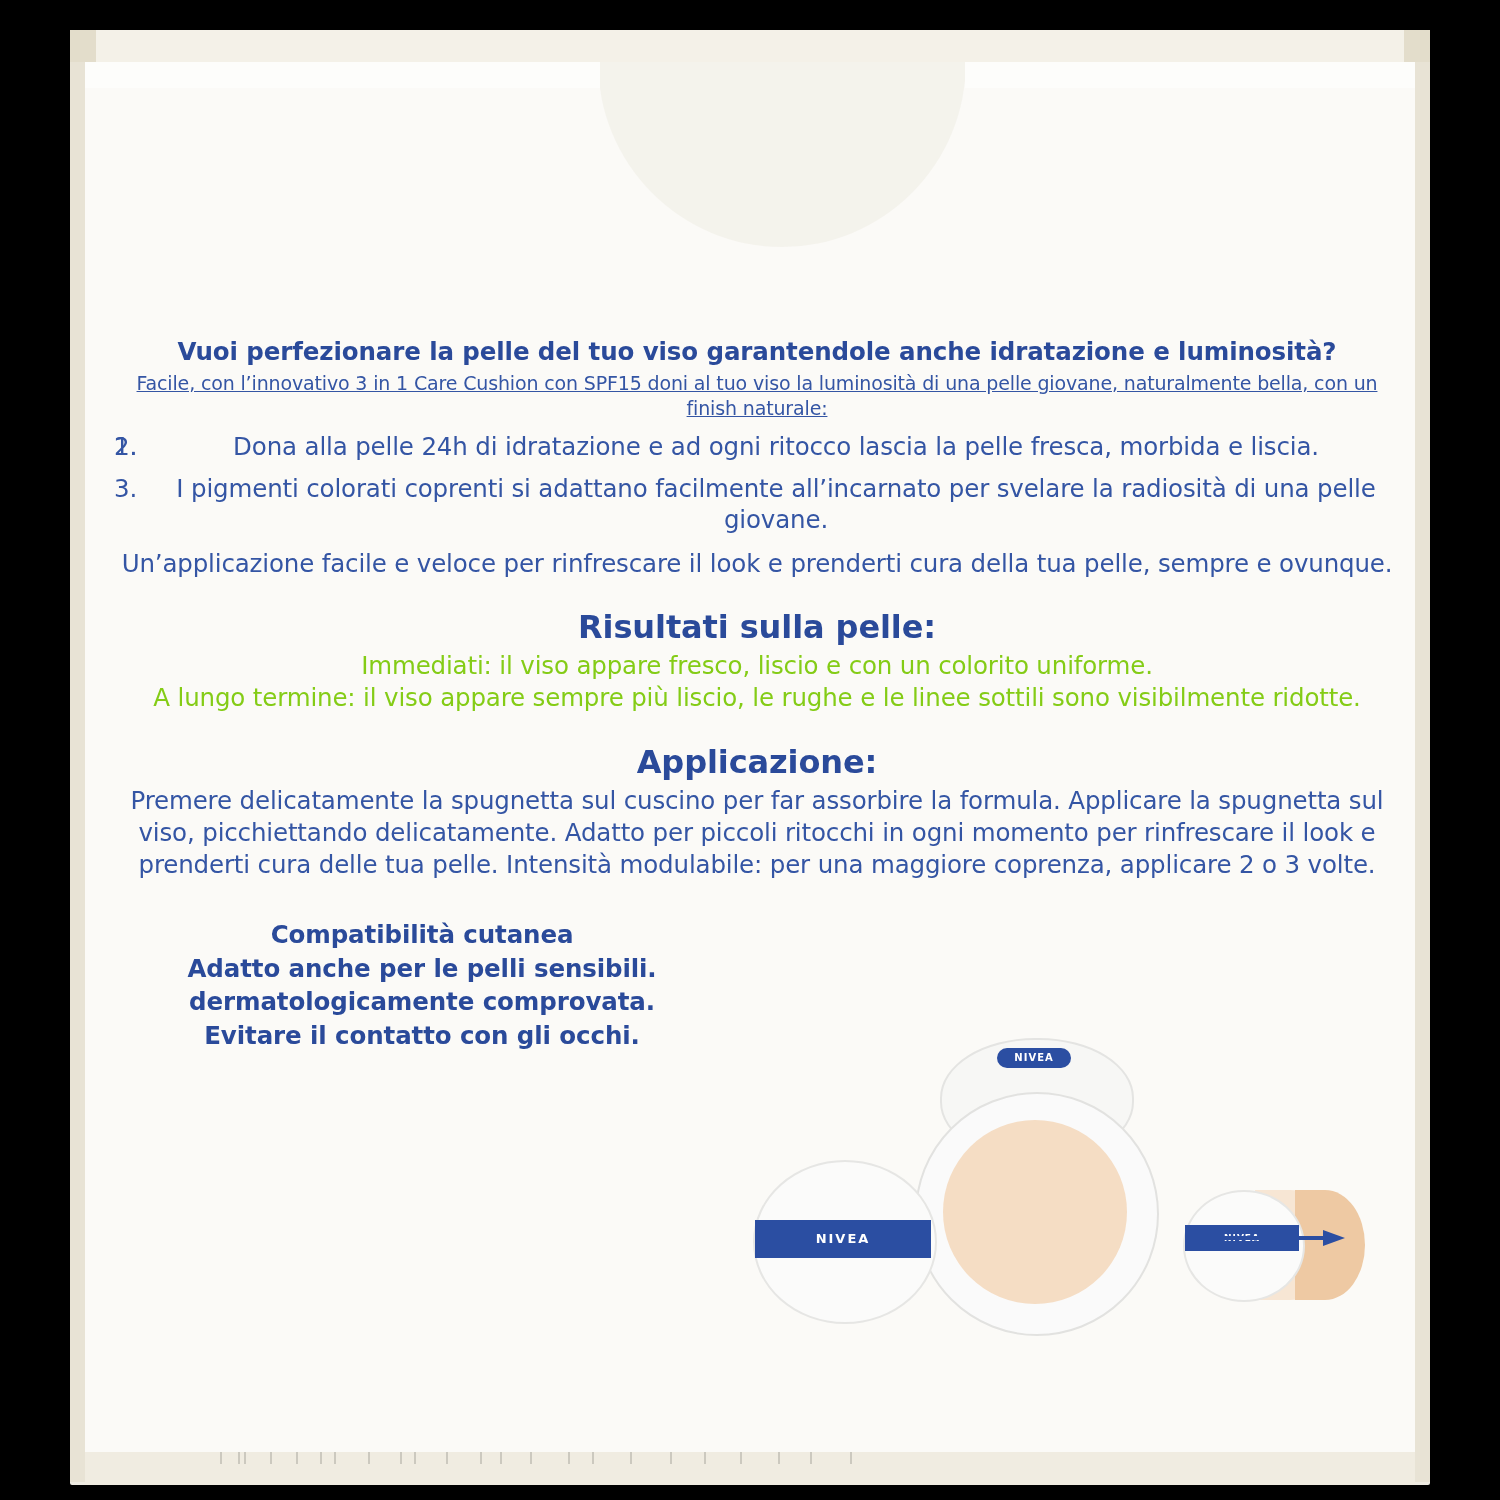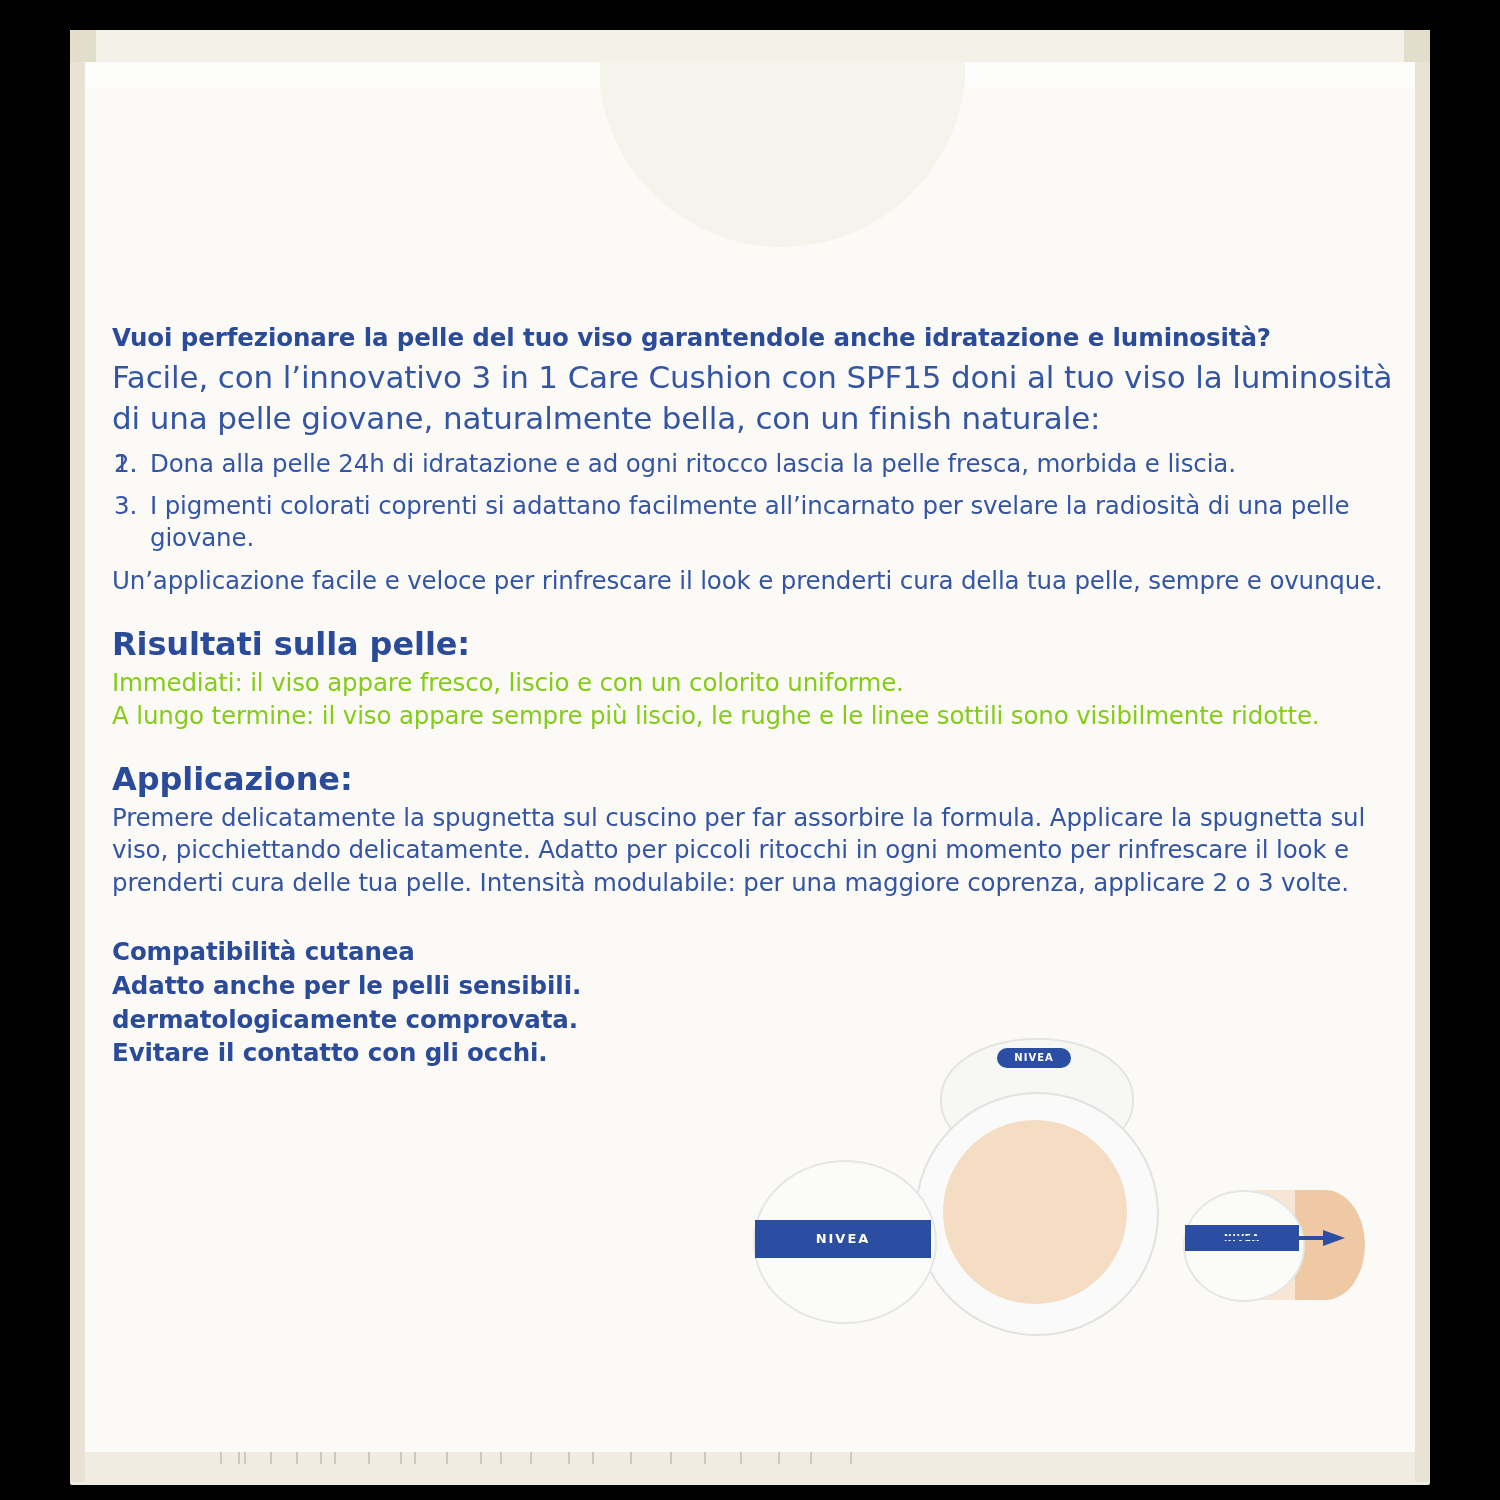--- a/index.html
+++ b/index.html
@@ -108,38 +108,40 @@
     top: 1452px;
     width: 1330px;
     height: 33px;
     background: #f0ece1;
   }
 
   
   .content {
     position: absolute;
     left: 112px;
-    top: 322px;
+    top: 336px;
     width: 1290px;
     color: #2a4a9a;
+    text-align: center;
   }
   .headline {
     font-weight: bold;
     font-size: 24.5px;
     line-height: 1.28;
     color: #2a4a9a;
     margin: 0 0 4px 0;
     letter-spacing: -0.1px;
   }
   .para {
-    font-size: 31px;
+    font-size: 19px;
     line-height: 1.30;
     color: #3455a4;
     margin: 0 0 6px 0;
     letter-spacing: -0.15px;
+    text-decoration: underline;
   }
   ol.numlist {
     margin: 10px 0 4px 0;
     padding: 0 0 0 0;
     list-style: none;
     counter-reset: item;
   }
   ol.numlist li {
     font-size: 24.5px;
     line-height: 1.30;

